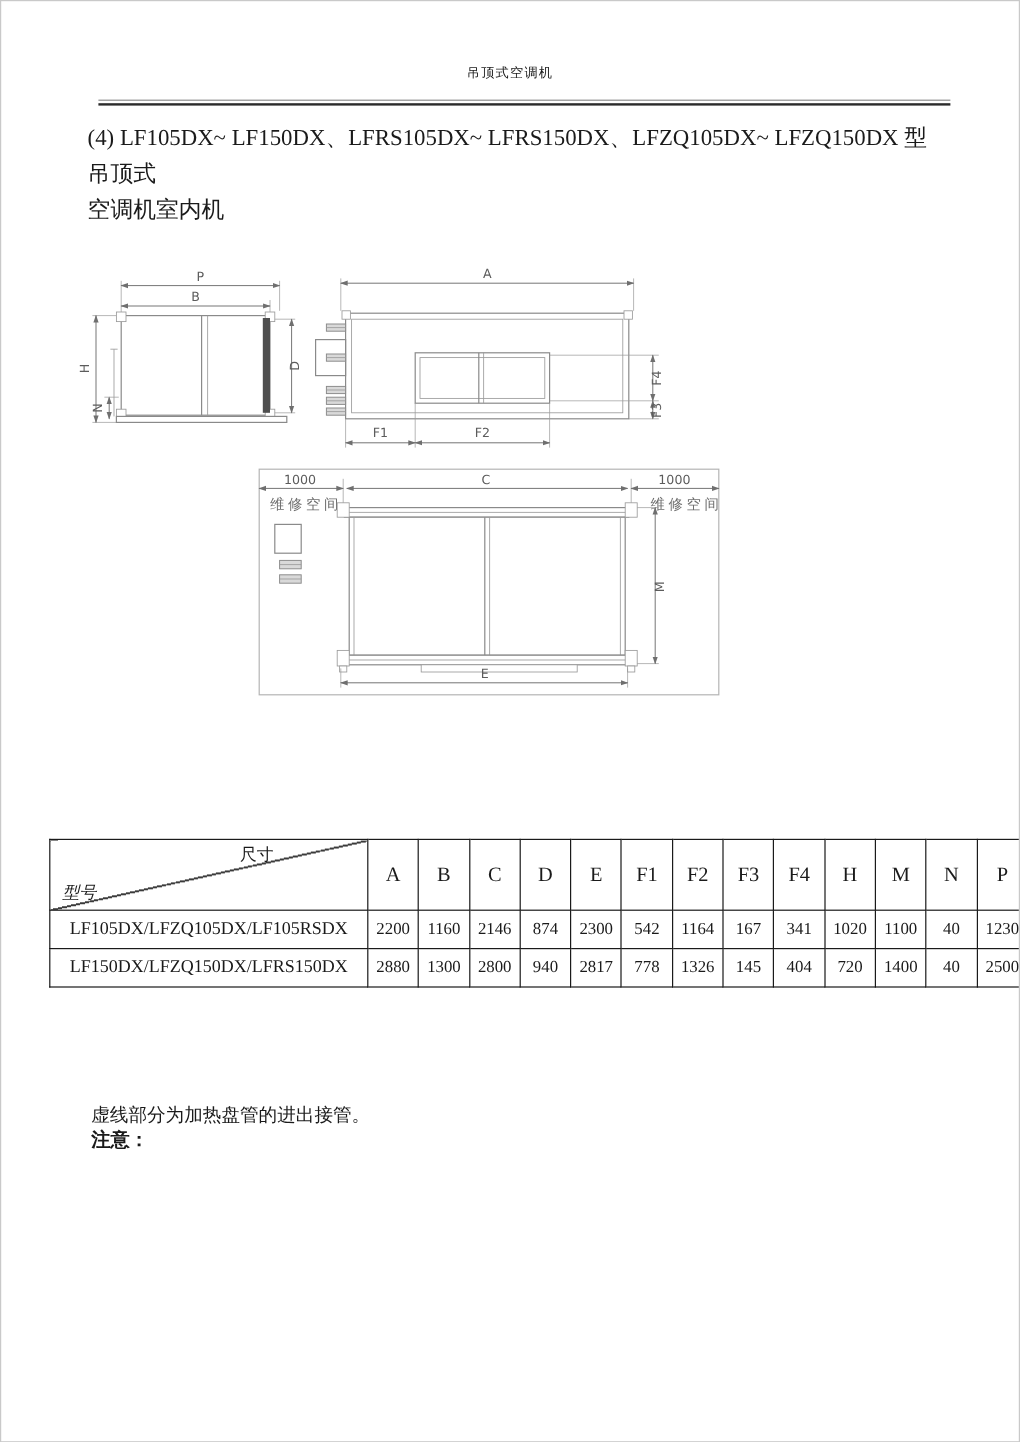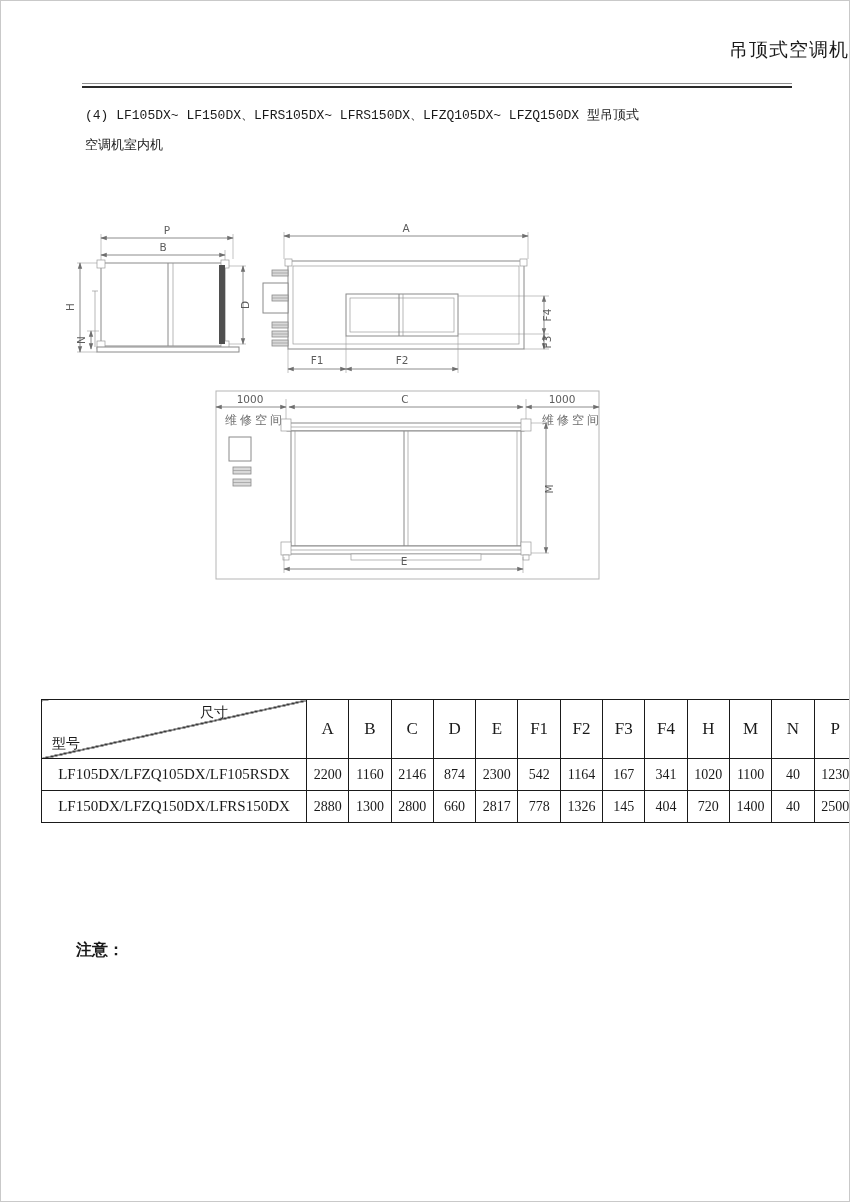--- a/index.html
+++ b/index.html
@@ -1,24 +1,24 @@
 <!DOCTYPE html>
 <html><head>
 <meta charset="utf-8">
 <style>
   html,body{margin:0;padding:0;background:#fff;}
   .page{position:relative;width:850px;height:1202px;background:#fff;
         border:1px solid #c9c9c9;box-sizing:border-box;overflow:hidden;
         font-family:"Liberation Serif","DejaVu Serif",serif;color:#1a1a1a;}
-  .hdr-text{position:absolute;top:36px;left:0;width:100%;text-align:right;
-        font-size:19px;letter-spacing:1px;}
+  .hdr-text{position:absolute;top:52px;left:0;width:100%;text-align:center;
+        font-size:11px;letter-spacing:1px;}
   .hdr-rule{position:absolute;top:82px;left:81px;width:710px;height:2px;
         border-top:1px solid #8f8f8f;border-bottom:2px solid #2b2b2b;}
-  .title{position:absolute;top:100px;left:84px;width:712px;
-        font-size:13px;line-height:30px;font-family:Liberation Mono, monospace;}
+  .title{position:absolute;top:100px;left:72px;width:712px;
+        font-size:19px;line-height:30px;}
   .diagram-svg{position:absolute;left:60px;top:212px;}
 
   
   .ln{stroke:#8a8a8a;fill:none;stroke-width:1;}
   .lnt{stroke:#9a9a9a;fill:none;stroke-width:.7;}
   .fillw{fill:#fff;}
   .dim{stroke:#6f6f6f;stroke-width:.8;fill:none;}
   .ext{stroke:#9b9b9b;stroke-width:.6;fill:none;}
   .dlbl{font-family:"DejaVu Sans","Liberation Sans",sans-serif;
         font-size:10.5px;fill:#5c5c5c;}
@@ -33,21 +33,21 @@
         vertical-align:middle;padding:0;font-weight:normal;}
   .dim-table th{font-size:17px;height:58px;}
   .dim-table td{font-size:14px;height:31px;}
   .dim-table .model-col{width:265px;}
   .dim-table td.model{font-size:15px;}
   .corner{position:relative;
      background:linear-gradient(to bottom right,
         transparent calc(50% - 0.8px), #3a3a3a calc(50% - 0.8px),
         #3a3a3a calc(50% + 0.8px), transparent calc(50% + 0.8px));}
   .corner .c-top{position:absolute;top:4px;right:78px;font-size:14px;font-weight:normal;}
-  .corner .c-bottom{position:absolute;bottom:5px;left:10px;font-size:14px;font-weight:normal;}
+  .corner .c-bottom{position:absolute;bottom:5px;left:10px;font-size:14px;font-weight:normal;font-style:italic;}
 
   .note-label{position:absolute;left:75px;top:895px;font-size:16px;font-weight:bold;margin-top:44px;}
   .note-text{position:absolute;left:75px;top:918px;font-size:15.5px;}
   .page-num{position:absolute;top:1106px;left:0;width:100%;text-align:center;font-size:13px;}
 </style>
 </head>
 <body>
 
 <div class="page">
 
@@ -230,29 +230,30 @@
       <td>1020</td>
       <td>1100</td>
       <td>40</td>
       <td>1230</td>
     </tr>
     <tr>
       <td class="model">LF150DX/LFZQ150DX/LFRS150DX</td>
       <td>2880</td>
       <td>1300</td>
       <td>2800</td>
-      <td>660</td>
+      <td>940</td>
       <td>2817</td>
       <td>778</td>
       <td>1326</td>
       <td>145</td>
       <td>404</td>
       <td>720</td>
       <td>1400</td>
       <td>40</td>
       <td>2500</td>
     </tr>
   </tbody>
     </table>
 
   <div class="note-label">注意：</div>
+  <div class="note-text">虚线部分为加热盘管的进出接管。</div>
 
 </div>
 
 </body></html>

